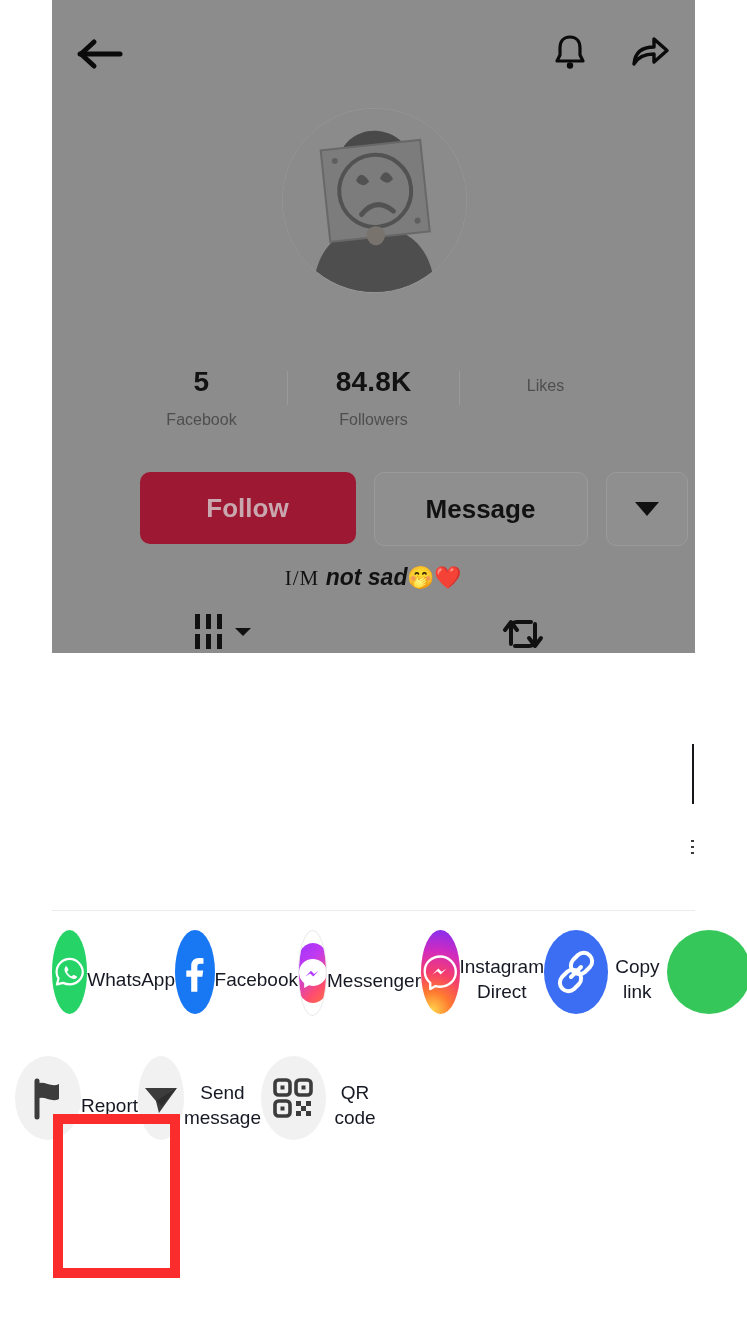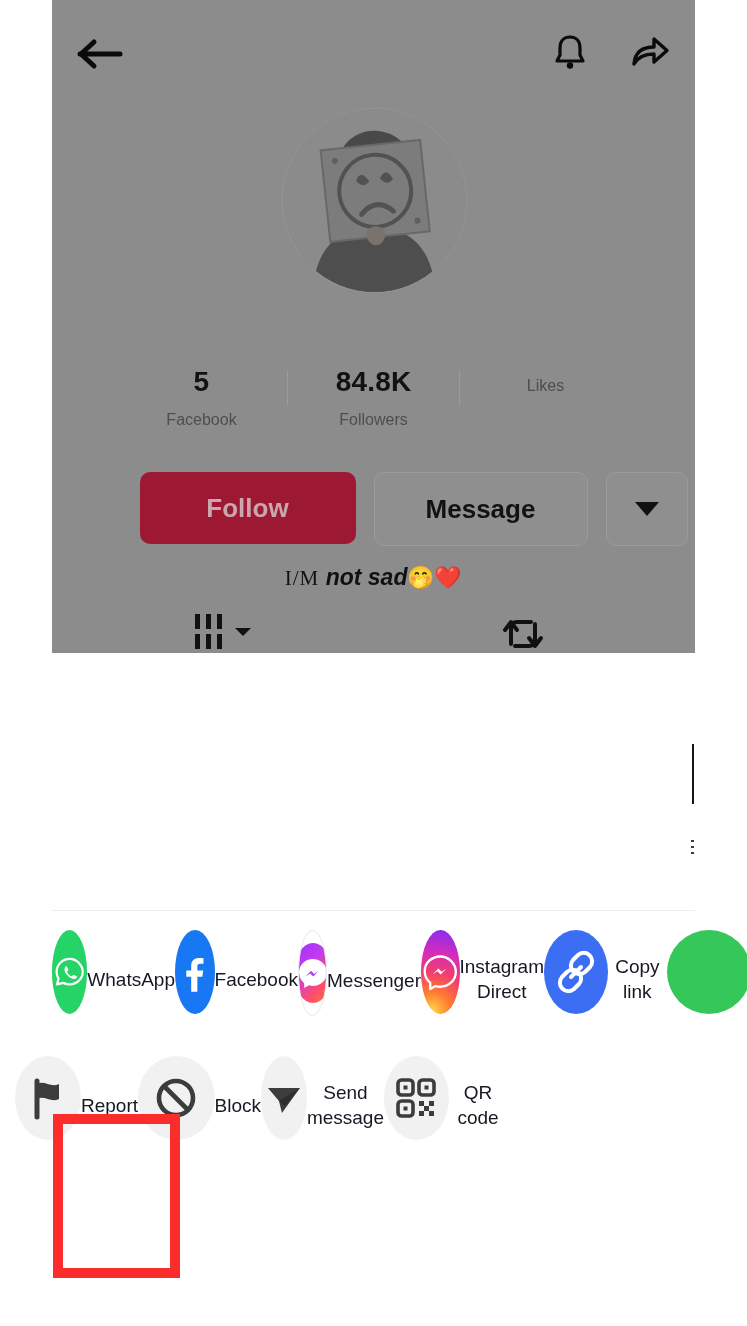--- a/index.html
+++ b/index.html
@@ -345,29 +345,20 @@
     <div class="share-item">
       <div class="ico ico-gray">
         <svg width="46" height="46" viewBox="0 0 46 46">
           <path d="M12 6 V42" stroke="#3c3c3c" stroke-width="5" stroke-linecap="round"></path>
           <path d="M12 9 C19 5 26 13 34 9 V24 C26 28 19 20 12 24 Z" fill="#3c3c3c"></path>
         </svg>
       </div>
       <div class="ico-label">Report</div>
     </div>
 
-    <div class="share-item">
-      <div class="ico ico-gray">
-        <svg width="46" height="46" viewBox="0 0 46 46">
-          <circle cx="23" cy="23" r="17" fill="none" stroke="#3c3c3c" stroke-width="4.6"></circle>
-          <path d="M11.5 11.5 L34.5 34.5" stroke="#3c3c3c" stroke-width="4.6" stroke-linecap="round"></path>
-        </svg>
-      </div>
-      <div class="ico-label">Block</div>
-    </div>
 
     <div class="share-item">
       <div class="ico ico-gray">
         <svg width="46" height="46" viewBox="0 0 46 46">
           <path d="M7 13 H39 L21 38 L18 26 Z" fill="#3c3c3c"></path>
           <path d="M18 26 L39 13 L24 31 Z" fill="#2e2e2e"></path>
         </svg>
       </div>
       <div class="ico-label">Send message</div>
     </div>

